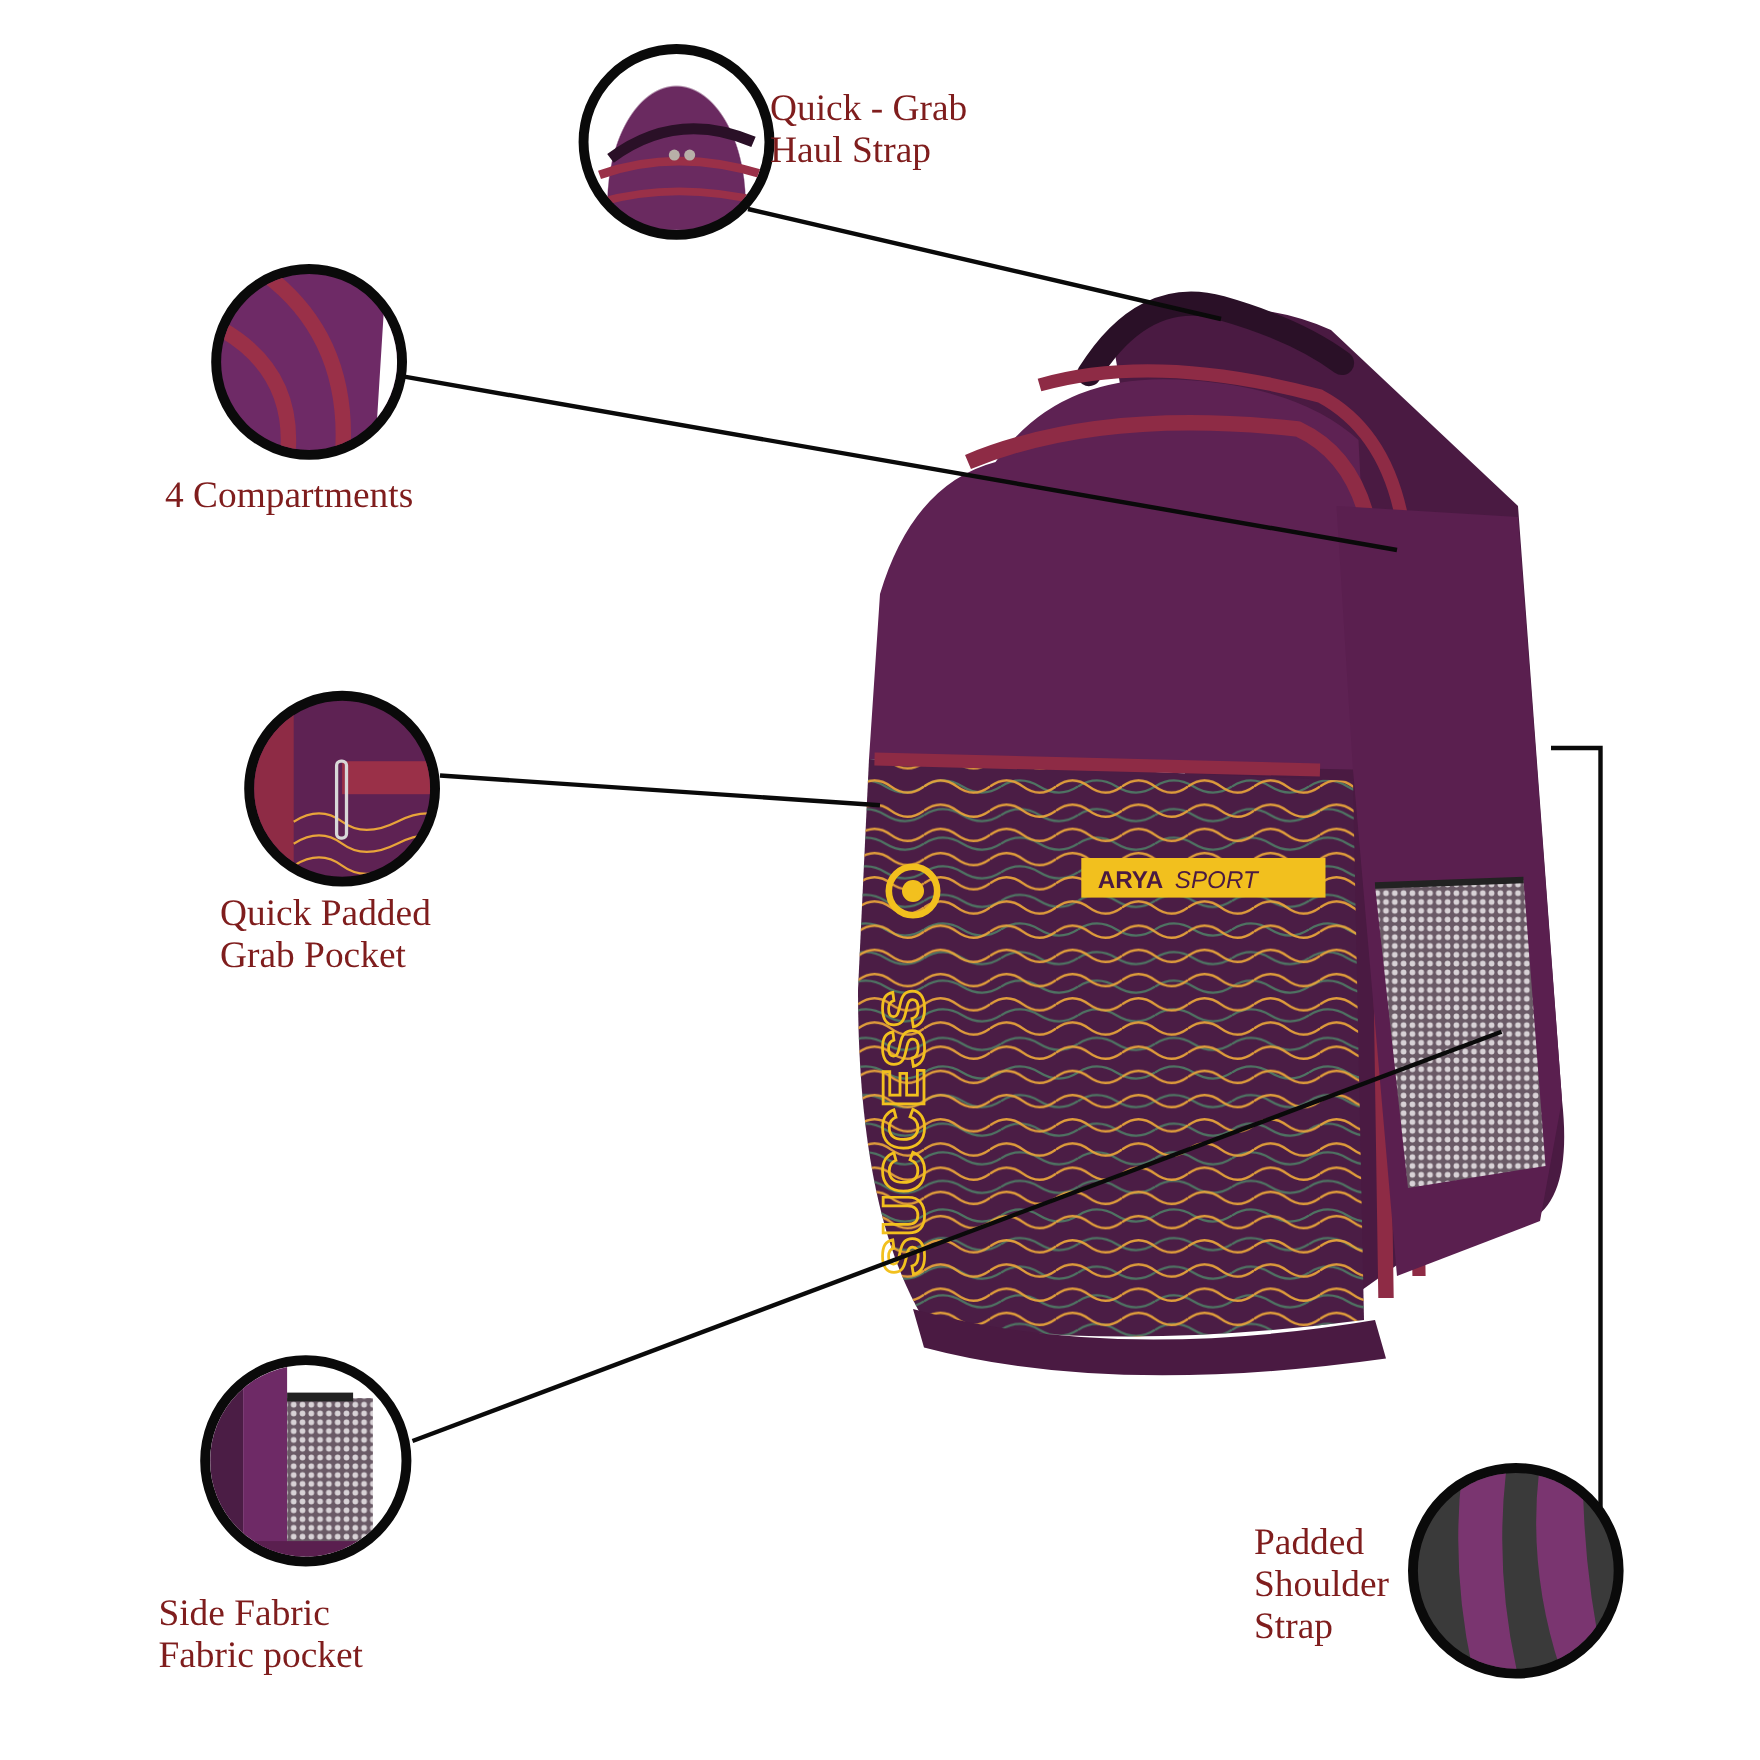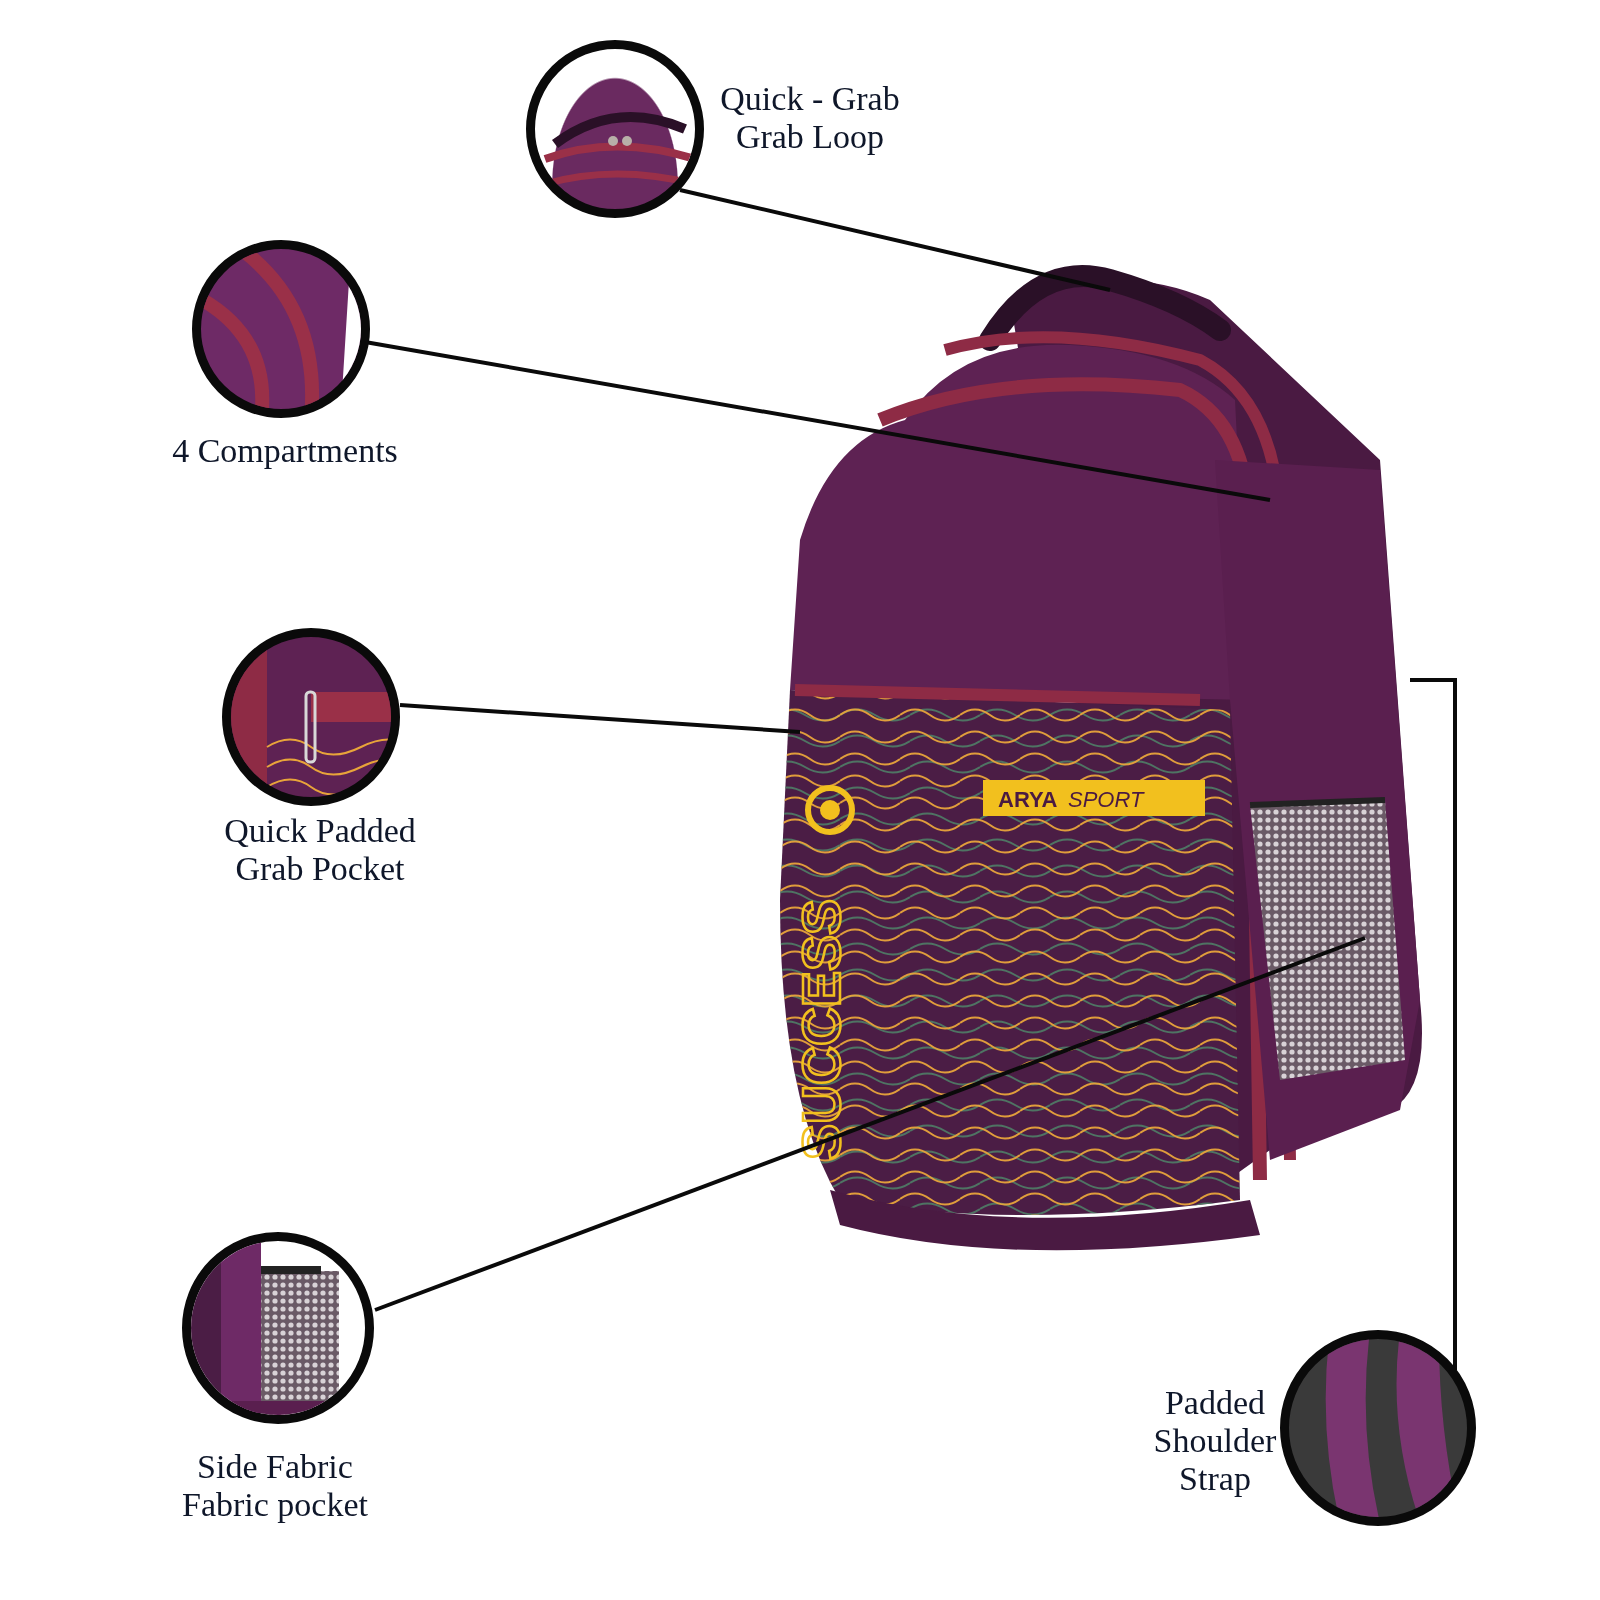--- a/index.html
+++ b/index.html
@@ -1,18 +1,18 @@
 <!DOCTYPE html>
 <html><head>
 <meta charset="utf-8">
 <style>
   html, body { margin:0; padding:0; background:#ffffff; }
   body { width:1600px; height:1600px; position:relative; overflow:hidden; font-family:"Liberation Serif","DejaVu Serif",serif; }
   .stage { position:absolute; left:0; top:0; width:1600px; height:1600px; }
-  .label { position:absolute; color:#0f172a; font-size:34px; line-height:38px; text-align:center; white-space:nowrap; }
+  .label { position:absolute; color:#7f1d1d; font-size:34px; line-height:38px; text-align:left; white-space:nowrap; }
   .label span { display:block; }
   .circle { position:absolute; border-radius:50%; border:9px solid #0a0a0a; overflow:hidden; box-sizing:border-box; background:#fff; }
   svg.lines { position:absolute; left:0; top:0; }
 </style>
 </head>
 <body>
 
 <div class="stage">
 
   <svg class="lines" width="1600" height="1600" viewBox="0 0 1600 1600">
@@ -105,30 +105,30 @@
   </div>
   <div class="circle" style="left:1280px;top:1330px;width:196px;height:196px;background:#3a3a3a;">
     <svg width="180" height="180">
       <path d="M40 0 Q30 90 50 180 L90 180 Q70 90 80 0 Z" fill="#7a3570"></path>
       <path d="M110 0 Q100 90 130 180 L170 180 Q150 90 150 0 Z" fill="#7a3570"></path>
     </svg>
   </div>
 
   <div class="label" style="left:700px;top:80px;width:220px;">
     <span>Quick - Grab</span>
-    <span>Grab Loop</span>
+    <span>Haul Strap</span>
   </div>
   <div class="label" style="left:150px;top:432px;width:270px;">
     <span>4 Compartments</span>
   </div>
   <div class="label" style="left:200px;top:812px;width:240px;">
     <span>Quick Padded</span>
     <span>Grab Pocket</span>
   </div>
-  <div class="label" style="left:160px;top:1448px;width:230px;font-family:Liberation Serif, serif;">
+  <div class="label" style="left:144px;top:1448px;width:230px;font-family:Liberation Serif, serif;">
     <span>Side Fabric</span>
     <span>Fabric pocket</span>
   </div>
   <div class="label" style="left:1140px;top:1384px;width:150px;">
     <span>Padded</span>
     <span>Shoulder</span>
     <span>Strap</span>
   </div>
 </div>
 

